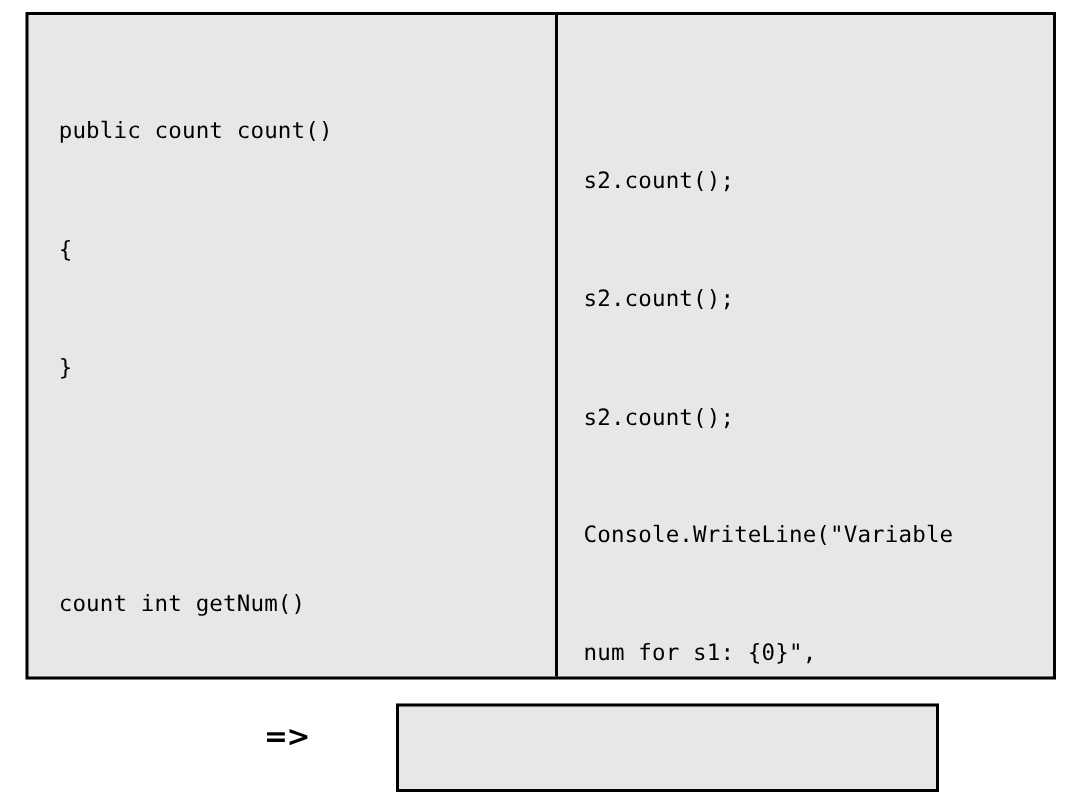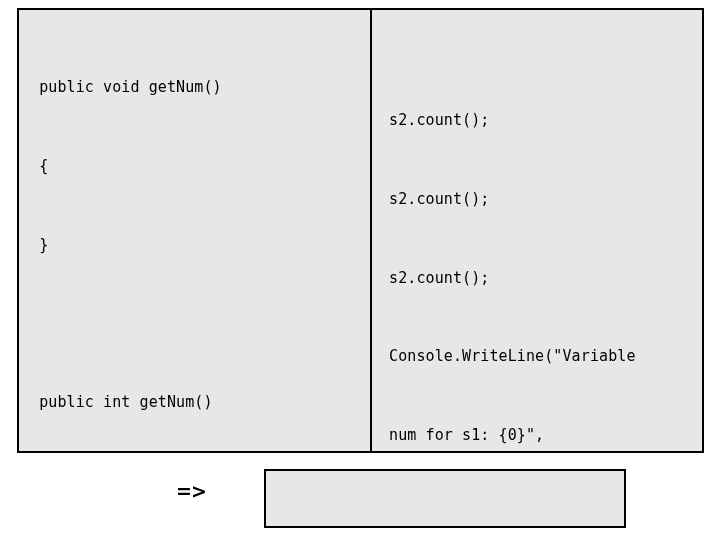--- a/index.html
+++ b/index.html
@@ -107,25 +107,25 @@
     white-space: pre;
   }
 </style>
 </head>
 <body>
 
 <div id="code-box">
 
   <div id="code-pane-left">
     <div class="code-lines">
-      <div class="code-line"> public void getNum()</div>
+      <div class="code-line"> public count count()</div>
       <div class="code-line"> {</div>
       <div class="code-line"> }</div>
       <div class="code-line"></div>
-      <div class="code-line"> public int getNum()</div>
+      <div class="code-line"> count int getNum()</div>
       
       
       
       
       
       
       
       
       
       

